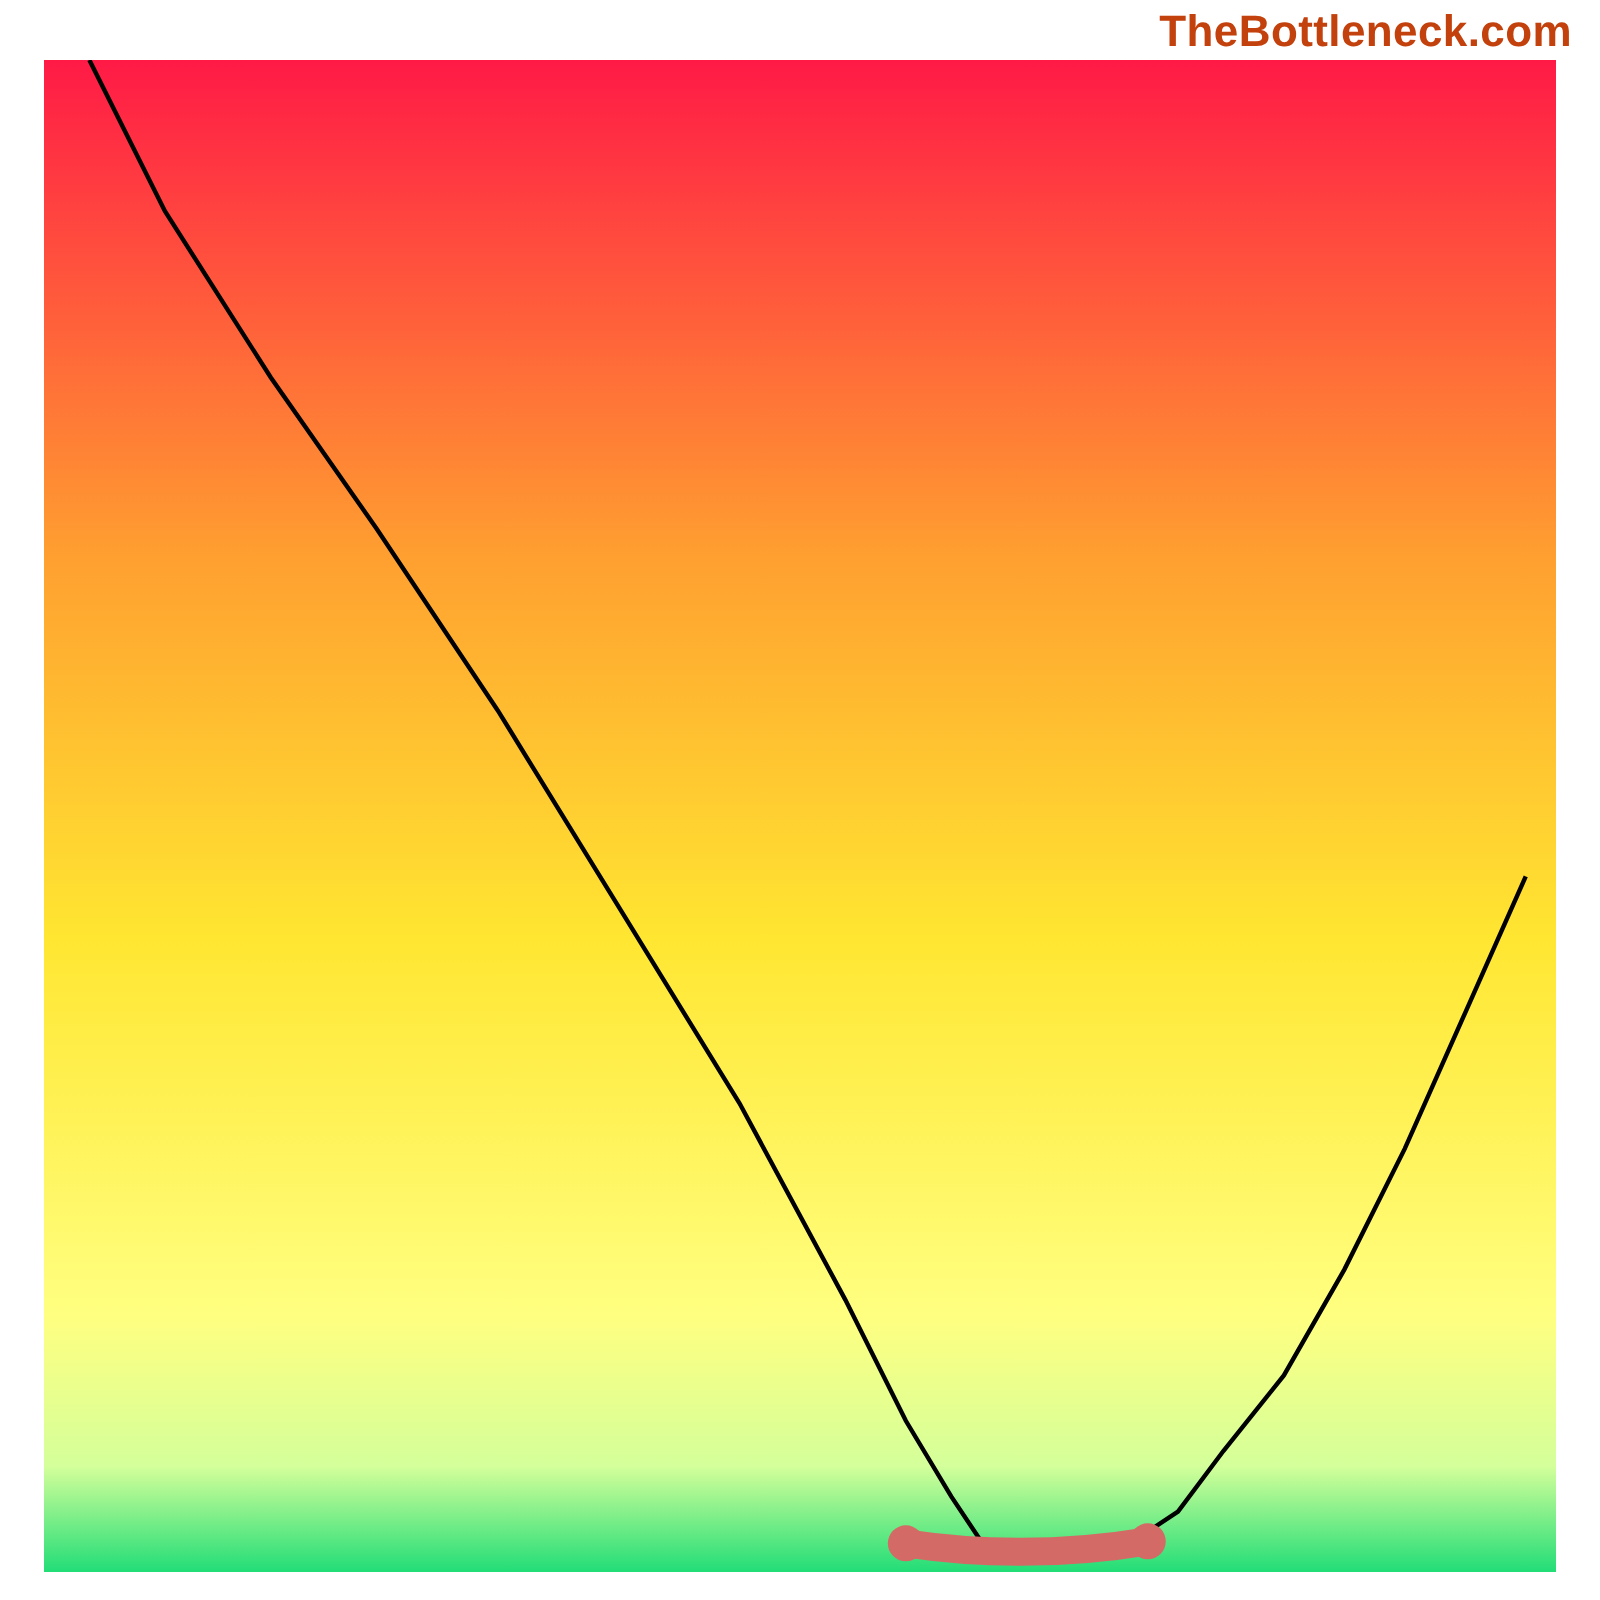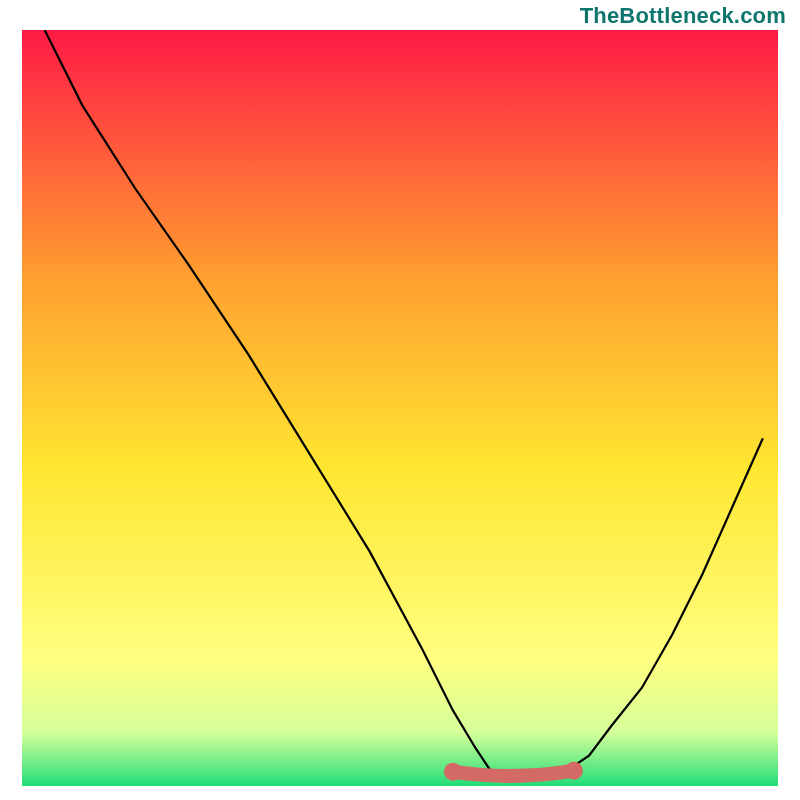--- a/index.html
+++ b/index.html
@@ -16,21 +16,21 @@
     width: 800px;
     height: 800px;
     background: #ffffff;
   }
   .watermark {
     position: absolute;
     top: 3px;
     right: 14px;
     font-size: 22px;
     font-weight: 700;
-    color: #0f766e;
+    color: #c2410c;
     letter-spacing: 0.2px;
     font-family: Arial, Helvetica, sans-serif;
   }
   .plot {
     position: absolute;
     left: 22px;
     top: 30px;
     width: 756px;
     height: 756px;
   }

